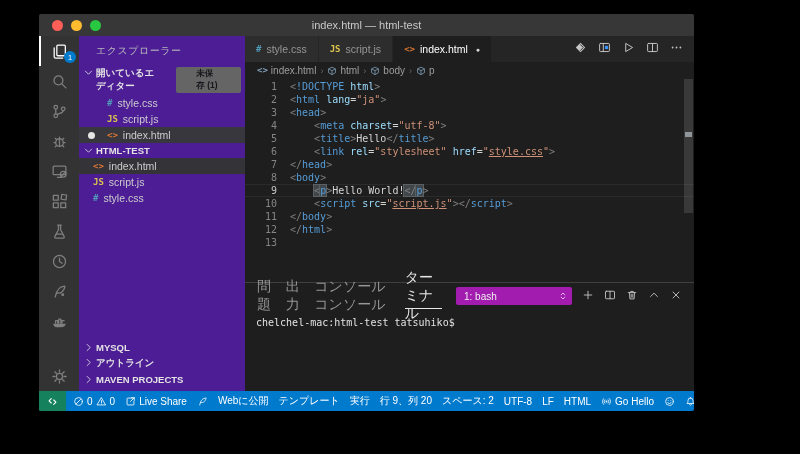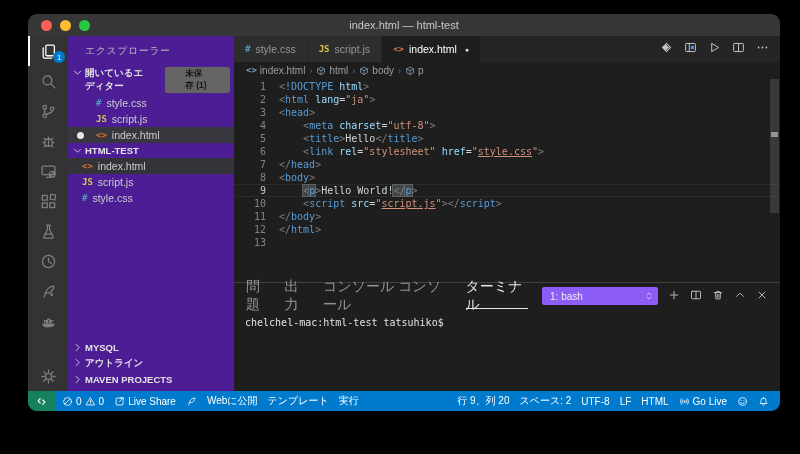--- a/index.html
+++ b/index.html
@@ -1,19 +1,19 @@
 <!DOCTYPE html>
 <html><head>
 <meta charset="utf-8">
 <style>
   html,body{margin:0;padding:0}
   body{width:800px;height:454px;background:#000;overflow:hidden;
        font-family:"Liberation Sans",sans-serif;-webkit-font-smoothing:antialiased}
-  .window{position:absolute;left:28px;top:14px;width:752px;height:397px;background:#1e1e1e;
-          border-radius:9px;overflow:hidden;box-shadow:0 18px 45px rgba(0,0,0,.75);
+  .window{position:absolute;left:39px;top:14px;width:655px;height:397px;background:#1e1e1e;
+          border-radius:2px;overflow:hidden;box-shadow:0 18px 45px rgba(0,0,0,.75);
           display:flex;flex-direction:column}
   
   .titlebar{height:22px;background:#373737;flex:0 0 auto;display:flex;align-items:center;position:relative}
   .lights{display:flex;gap:8px;padding-left:13px;z-index:2}
   .light{width:11px;height:11px;border-radius:50%}
   .l-red{background:#ff5f57}.l-yellow{background:#febc2e}.l-green{background:#28c840}
   .title{position:absolute;left:0;right:0;text-align:center;font-size:11px;color:#c8c8c8}
   
   .main{flex:1;display:flex;min-height:0}
   .activitybar{width:40px;background:#333333;display:flex;flex-direction:column;flex:0 0 auto}
@@ -63,21 +63,21 @@
   .cursor{display:inline-block;width:1.5px;height:11px;background:#cfcfcf;vertical-align:middle;margin:0 -0.75px}
   .scroll-thumb{position:absolute;top:0;right:1px;width:9px;height:134px;background:rgba(121,121,121,.30)}
   .scroll-marker{position:absolute;top:53px;right:2px;width:7px;height:5px;background:#8f9699}
   
   .panel{flex:0 0 108px;border-top:1px solid #404040;display:flex;flex-direction:column;background:#1e1e1e}
   .panel-header{height:26px;display:flex;align-items:center;padding:0 12px;gap:14px;flex:0 0 auto}
   .p-tab{font-size:14px;color:#969696;height:100%;display:flex;align-items:center;cursor:pointer}
   .p-tab.active{color:#e7e7e7;box-shadow:inset 0 -1px 0 #e7e7e7}
   .panel-right{margin-left:auto;display:flex;align-items:center;gap:10px;color:#c5c5c5}
   .panel-right .icon svg{width:12px;height:12px}
-  .shell-select{display:flex;align-items:center;gap:6px;background:#8b5cf6;color:#eeeeee;font-size:10px;
+  .shell-select{display:flex;align-items:center;gap:6px;background:#a21caf;color:#eeeeee;font-size:10px;
                 height:18px;padding:0 4px 0 8px;min-width:104px;border-radius:2px;justify-content:space-between;cursor:pointer}
   .shell-select .icon svg{width:10px;height:10px}
   .terminal{font-family:"DejaVu Sans Mono",monospace;font-size:10px;color:#e2e2e2;padding:8px 11px}
   
   .statusbar{height:20px;background:#007acc;flex:0 0 auto;display:flex;align-items:center;color:#ffffff;font-size:10px}
   .sbi{display:flex;align-items:center;gap:3px;padding:0 5px;height:100%;cursor:pointer;white-space:nowrap}
   .sbi .icon svg{width:11px;height:11px}
   .sbi.remote{background:#16825d;padding:0 8px;margin-right:2px}
   .sb-right{margin-left:auto;display:flex;height:100%;padding-right:6px}
   .icon{display:inline-flex;align-items:center;justify-content:center}
@@ -507,21 +507,21 @@
         <div class="sbi">
           <span>HTML</span>
         </div>
         <div class="sbi">
           <span class="icon">
             <svg viewBox="0 0 16 16" fill="none" stroke="currentColor" stroke-width="1.2" stroke-linecap="round" stroke-linejoin="round">
               <circle cx="8" cy="8" r="1.3" fill="currentColor" stroke="none"></circle>
               <path d="M5.6 10.4a3.4 3.4 0 0 1 0-4.8M10.4 5.6a3.4 3.4 0 0 1 0 4.8M3.8 12.2a6 6 0 0 1 0-8.4M12.2 3.8a6 6 0 0 1 0 8.4"></path>
             </svg>
           </span>
-          <span>Go Live</span>
+          <span>Go Hello</span>
         </div>
         <div class="sbi">
           <span class="icon">
             <svg viewBox="0 0 16 16" fill="none" stroke="currentColor" stroke-width="1.2" stroke-linecap="round" stroke-linejoin="round">
               <circle cx="8" cy="8" r="5.6"></circle>
               <path d="M5.4 9.4c.7 1 1.6 1.5 2.6 1.5s1.9-.5 2.6-1.5"></path>
               <circle cx="6" cy="6.4" r=".7" fill="currentColor" stroke="none"></circle>
               <circle cx="10" cy="6.4" r=".7" fill="currentColor" stroke="none"></circle>
             </svg>
           </span>

